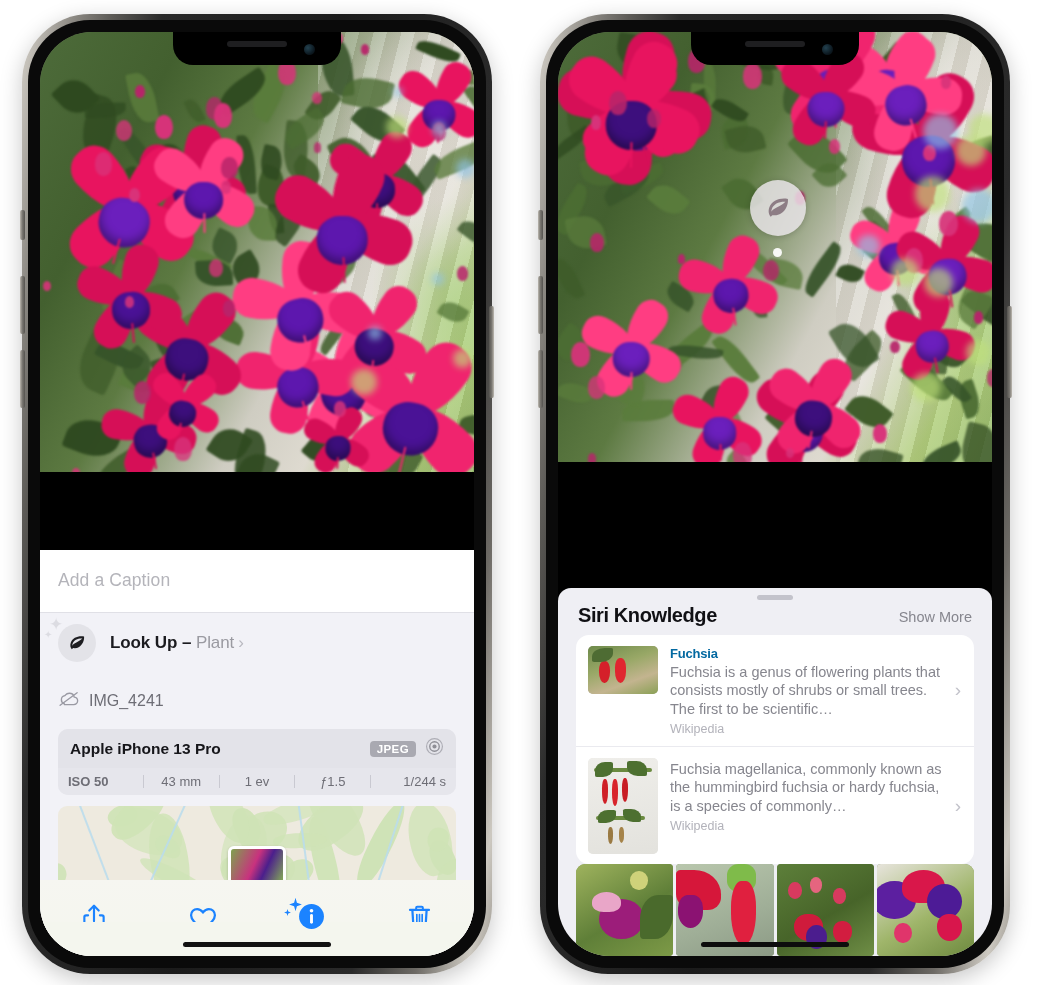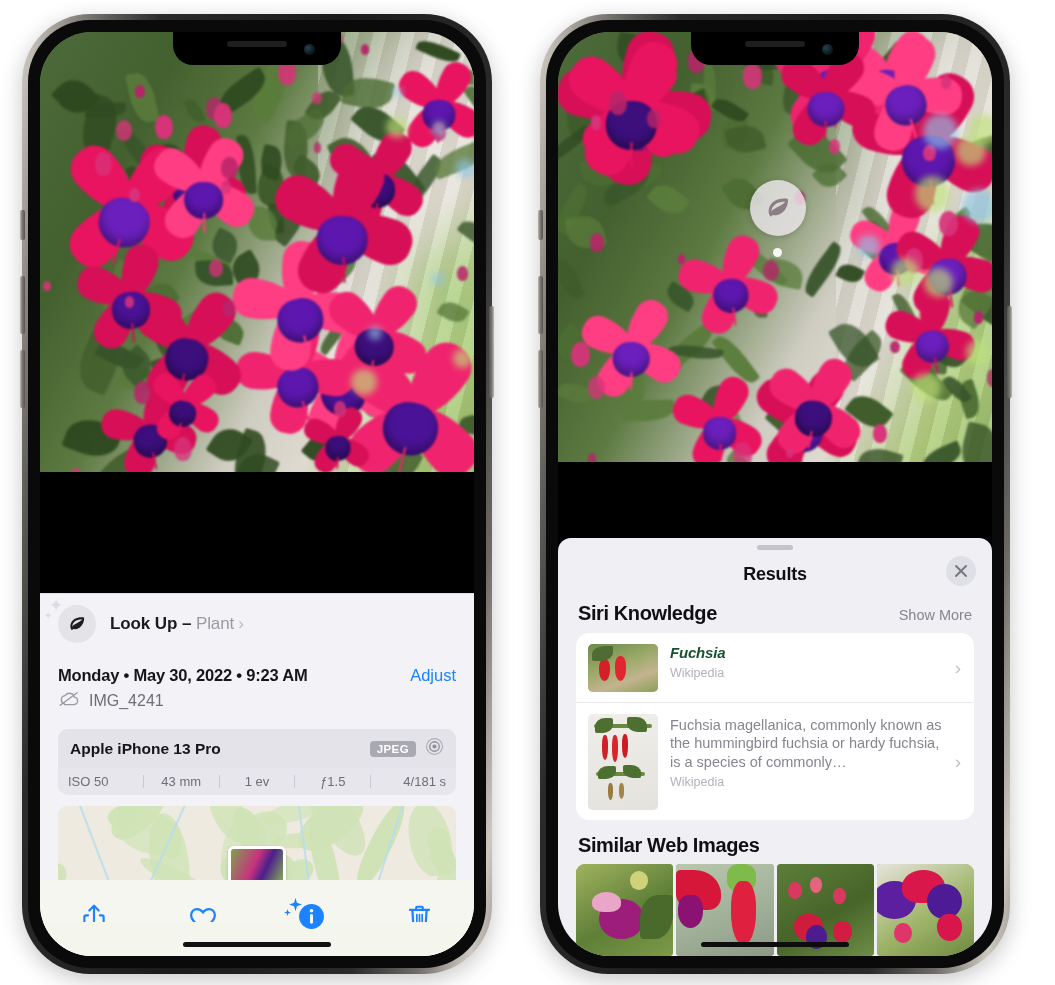--- a/index.html
+++ b/index.html
@@ -77,21 +77,21 @@
   .exif-title{font-size:15.5px;font-weight:700;color:#16161a;}
   .exif-badges{display:flex;align-items:center;gap:9px;}
   .jpeg{font-size:11.5px;color:#ffffff;background:#a9a9b1;border-radius:4px;padding:2px 7px;letter-spacing:.4px;font-weight:600;}
   .exif-body{padding:8px 12px 6px;background:#ededf2;}
   .exif-l1{font-size:15px;color:#5e5e66;}
   .exif-l2row{display:flex;align-items:center;justify-content:space-between;margin-top:3px;}
   .exif-l2{font-size:15px;color:#5e5e66;}
   .vibrant{font-size:11px;color:#8a8a92;border:1px solid #bdbdc5;border-radius:11px;padding:2px 9px;letter-spacing:.7px;}
   .exif-foot{display:flex;align-items:center;background:#e6e6ec;padding:6px 10px;}
   .exif-foot span{flex:1;text-align:center;font-size:13px;color:#6e6e76;}
-  .exif-foot span:first-child{text-align:left;}
+  .exif-foot span:first-child{text-align:left;font-weight:bold;}
   .exif-foot span:last-child{text-align:right;}
   .exif-sep{flex:0 0 1px !important;width:1px;height:13px;background:#c9c9d1;}
   .map{margin:11px 18px 0;height:74px;border-radius:9px 9px 0 0;overflow:hidden;position:relative;
      background:#eeeadf;}
   .map-green{position:absolute;border-radius:44% 56% 50% 50%;background:#cfe3b6;}
   .map-road{position:absolute;background:#b9dced;}
   .map-pin{position:absolute;left:50%;transform:translateX(-50%);bottom:-6px;width:52px;height:34px;
      border-radius:6px;border:3px solid #fff;overflow:hidden;box-shadow:0 1px 3px rgba(0,0,0,.2);}
   .toolbar{position:relative;height:76px;display:flex;align-items:center;
      background:linear-gradient(180deg,#f6f6f1 0%,#f4f6ee 100%);}
@@ -107,21 +107,21 @@
   .closebtn{position:absolute;right:16px;top:6px;width:30px;height:30px;border-radius:50%;
      background:#dfdfe6;display:flex;align-items:center;justify-content:center;}
   .sec-head{display:flex;align-items:baseline;justify-content:space-between;padding:4px 20px 8px;}
   .sec-title{font-size:20px;font-weight:700;color:#101014;letter-spacing:-.4px;}
   .show-more{font-size:14.5px;color:#86868e;}
   .card{margin:0 18px;background:#fff;border-radius:13px;overflow:hidden;}
   .krow{display:flex;padding:11px 12px 10px;gap:12px;position:relative;}
   .krow + .krow{border-top:.5px solid #eaeaef;}
   .kthumb{flex:0 0 auto;border-radius:5px;overflow:hidden;position:relative;background:#b9b1a2;}
   .ktext{flex:1;min-width:0;padding-right:18px;}
-  .ktitle{font-size:15px;font-weight:700;color:#14532d;letter-spacing:-.2px;line-height:1.2;font-style:italic;}
+  .ktitle{font-size:13px;font-weight:700;color:#0369a1;letter-spacing:-.2px;line-height:1.2;}
   .kdesc{font-size:14.5px;color:#86868e;line-height:1.26;margin-top:2px;}
   .ksrc{font-size:12.5px;color:#b2b2ba;margin-top:4px;}
   .kchev{position:absolute;right:13px;top:50%;transform:translateY(-50%);color:#c2c2ca;font-size:19px;}
   .sim-head{padding:14px 20px 7px;}
   .sim-strip{display:flex;gap:3px;padding:0 18px;}
   .simtile{flex:1;height:92px;border-radius:4px;overflow:hidden;position:relative;background:#7d9550;}
   .simtile:first-child{border-top-left-radius:9px;}
   .simtile:last-child{border-top-right-radius:9px;}
 
   
@@ -411,44 +411,43 @@
               <div class="bokeh" style="left: 415.946px; top: 127.115px; width: 18.8071px; height: 18.8071px; background: rgb(143, 196, 232);"></div>
               <div class="bokeh" style="left: 352.647px; top: 54.7397px; width: 10.0901px; height: 10.0901px; background: rgb(143, 196, 232);"></div>
               <div class="bokeh" style="left: 345.877px; top: 83.7637px; width: 22.4512px; height: 22.4512px; background: rgb(191, 224, 122);"></div>
               <div class="bokeh" style="left: 327.933px; top: 293.91px; width: 13.7908px; height: 13.7908px; background: rgb(143, 196, 232);"></div>
               <div class="bokeh" style="left: 391.643px; top: 89.3543px; width: 14.2754px; height: 14.2754px; background: rgb(143, 196, 232);"></div>
             </div>
         </div>
 
         <div class="sheet-left">
 
+          <div class="caption-row">
+            <span class="caption-ph">Add a Caption</span>
+          </div>
 
           <div class="lookup-block">
             <div class="lookup-row">
               <div class="leafbadge">
                 <span class="spark a">✦</span>
                 <span class="spark b">✦</span>
                 <svg width="20" height="20" viewBox="0 0 24 24" aria-hidden="true">
                   <path d="M20.5 4.2C13.5 3 6.8 5.6 4.6 11.3c-1.3 3.4-.4 6.6 1.2 8.2l1.5-1.5c-.9-1.2-1.3-3-.6-5.1C8.1 8.6 13 6.4 18.4 6.7c-2.7 2.8-6.6 4.4-9.4 5.9-2 1-3.1 2.7-3.2 4.9 2.6 1.2 6.1.9 8.7-.8 4.4-2.8 6.4-8 6-12.5z" fill="#1d1d20"></path>
                 </svg>
               </div>
               <div class="lookup-txt">
                 <span>Look Up</span>
                 <span>–</span>
                 <span class="plant">Plant</span>
               </div>
               <span class="chev">›</span>
             </div>
             <div class="hr"></div>
 
             <div class="meta-block">
-              <div class="meta-top">
-                <span class="meta-date">Monday • May 30, 2022 • 9:23 AM</span>
-                <span class="adjust">Adjust</span>
-              </div>
               <div class="meta-file">
                 <span>
                   <svg width="22" height="16" viewBox="0 0 26 18" aria-hidden="true">
                     <path d="M7.4 15.6h11.2c2.6 0 4.6-2 4.6-4.4 0-2.3-1.7-4.1-4-4.4C18.6 4 16.3 2.2 13.4 2.2c-2 0-3.7.9-4.8 2.3" fill="none" stroke="#9a9aa3" stroke-width="1.6" stroke-linecap="round"></path>
                     <path d="M8.2 5.1C5.9 5.5 4 7.3 4 9.8c0 2.2 1.4 4.1 3.4 4.6" fill="none" stroke="#9a9aa3" stroke-width="1.6" stroke-linecap="round"></path>
                     <path d="M2.5 16.4L22.6 1.6" stroke="#9a9aa3" stroke-width="1.6" stroke-linecap="round"></path>
                   </svg>
                 </span>
                 <span class="filename">IMG_4241</span>
               </div>
@@ -470,21 +469,21 @@
               </div>
               <div class="exif-foot">
                 <span>ISO 50</span>
                 <span class="exif-sep"></span>
                 <span>43 mm</span>
                 <span class="exif-sep"></span>
                 <span>1 ev</span>
                 <span class="exif-sep"></span>
                 <span>ƒ1.5</span>
                 <span class="exif-sep"></span>
-                <span>4/181 s</span>
+                <span>1/244 s</span>
               </div>
             </div>
 
             <div class="map" id="mapL">
                 <div class="map-green" style="left: 56.2929px; top: 4.89678px; width: 70.4407px; height: 41.6461px; transform: rotate(19.8179deg); opacity: 0.691528;"></div>
                 <div class="map-green" style="left: 164.39px; top: 46.3927px; width: 28.3426px; height: 32.7325px; transform: rotate(234.883deg); opacity: 0.866908;"></div>
                 <div class="map-green" style="left: 179.894px; top: 7.14781px; width: 49.5778px; height: 38.6152px; transform: rotate(326.614deg); opacity: 0.860808;"></div>
                 <div class="map-green" style="left: 236.139px; top: -6.17112px; width: 86.1463px; height: 36.6275px; transform: rotate(55.0123deg); opacity: 0.806559;"></div>
                 <div class="map-green" style="left: 66.4575px; top: 33.1025px; width: 90.0481px; height: 38.1027px; transform: rotate(260.077deg); opacity: 0.837495;"></div>
                 <div class="map-green" style="left: 204.184px; top: -8.36454px; width: 85.2833px; height: 20.3743px; transform: rotate(341.809deg); opacity: 0.68695;"></div>
@@ -849,44 +848,37 @@
           <div class="lookbubble" style="left:192px;top:148px">
             <svg width="28" height="28" viewBox="0 0 24 24" aria-hidden="true">
               <path d="M20.5 4.2C13.5 3 6.8 5.6 4.6 11.3c-1.3 3.4-.4 6.6 1.2 8.2l1.5-1.5c-.9-1.2-1.3-3-.6-5.1C8.1 8.6 13 6.4 18.4 6.7c-2.7 2.8-6.6 4.4-9.4 5.9-2 1-3.1 2.7-3.2 4.9 2.6 1.2 6.1.9 8.7-.8 4.4-2.8 6.4-8 6-12.5z" fill="#8d7d85"></path>
             </svg>
           </div>
           <div class="lookdot" style="left:215px;top:216px"></div>
         </div>
 
         <div class="sheet-right">
           <div class="grabber"></div>
-          <div class="res-head">
-            <span class="res-title">Results</span>
-            <span class="closebtn">
-              <svg width="16" height="16" viewBox="0 0 16 16" aria-hidden="true">
-                <path d="M3 3 L13 13 M13 3 L3 13" stroke="#76767e" stroke-width="1.9" stroke-linecap="round"></path>
-              </svg>
-            </span>
-          </div>
 
           <div class="sec-head">
             <span class="sec-title">Siri Knowledge</span>
             <span class="show-more">Show More</span>
           </div>
 
           <div class="card">
             <div class="krow">
               <div class="kthumb" style="width:70px;height:48px">
                 <div style="position:absolute;inset:0;background:linear-gradient(160deg,#6d8a4a,#99a867 40%,#c3b48f 70%,#8aa055);"></div>
                 <div style="position:absolute;left:16%;top:32%;width:15%;height:46%;background:#d5202a;border-radius:42% 42% 50% 50%;"></div>
                 <div style="position:absolute;left:38%;top:26%;width:17%;height:52%;background:#e02630;border-radius:42% 42% 50% 50%;"></div>
                 <div style="position:absolute;left:5%;top:5%;width:30%;height:30%;background:#4e6c33;border-radius:60% 10% 60% 10%;"></div>
               </div>
               <div class="ktext">
                 <div class="ktitle">Fuchsia</div>
+                <div class="kdesc">Fuchsia is a genus of flowering plants that consists mostly of shrubs or small trees. The first to be scientific…</div>
                 <div class="ksrc">Wikipedia</div>
               </div>
               <span class="kchev">›</span>
             </div>
 
             <div class="krow">
               <div class="kthumb" style="width:70px;height:96px;background:#eceae6">
                 <div style="position:absolute;inset:0;background:linear-gradient(170deg,#efeeea,#e3e2dd);"></div>
                 <div style="position:absolute;left:8%;top:10%;width:84%;height:5%;background:#6a8a3f;border-radius:3px;"></div>
                 <div style="position:absolute;left:10%;top:4%;width:26%;height:16%;background:#4d7030;border-radius:55% 12% 55% 12%;"></div>
@@ -901,23 +893,20 @@
                 <div style="position:absolute;left:44%;top:72%;width:8%;height:17%;background:#a58349;border-radius:40% 40% 50% 50%;"></div>
               </div>
               <div class="ktext">
                 <div class="kdesc">Fuchsia magellanica, commonly known as the hummingbird fuchsia or hardy fuchsia, is a species of commonly…</div>
                 <div class="ksrc">Wikipedia</div>
               </div>
               <span class="kchev">›</span>
             </div>
           </div>
 
-          <div class="sim-head">
-            <span class="sec-title">Similar Web Images</span>
-          </div>
 
           <div class="sim-strip">
             <div class="simtile">
               <div style="position:absolute;inset:0;background:linear-gradient(150deg,#9fb35e,#5f7f38 55%,#7d9a47);"></div>
               <div style="position:absolute;left:24%;top:38%;width:46%;height:44%;background:#9c1d7a;border-radius:50%;"></div>
               <div style="position:absolute;left:16%;top:30%;width:30%;height:22%;background:#e9a6c8;border-radius:50% 50% 40% 40%;"></div>
               <div style="position:absolute;left:56%;top:8%;width:18%;height:20%;background:#cfd27a;border-radius:50%;"></div>
               <div style="position:absolute;left:66%;top:34%;width:34%;height:48%;background:#4a6a2c;border-radius:55% 10% 55% 10%;"></div>
             </div>
             <div class="simtile">

